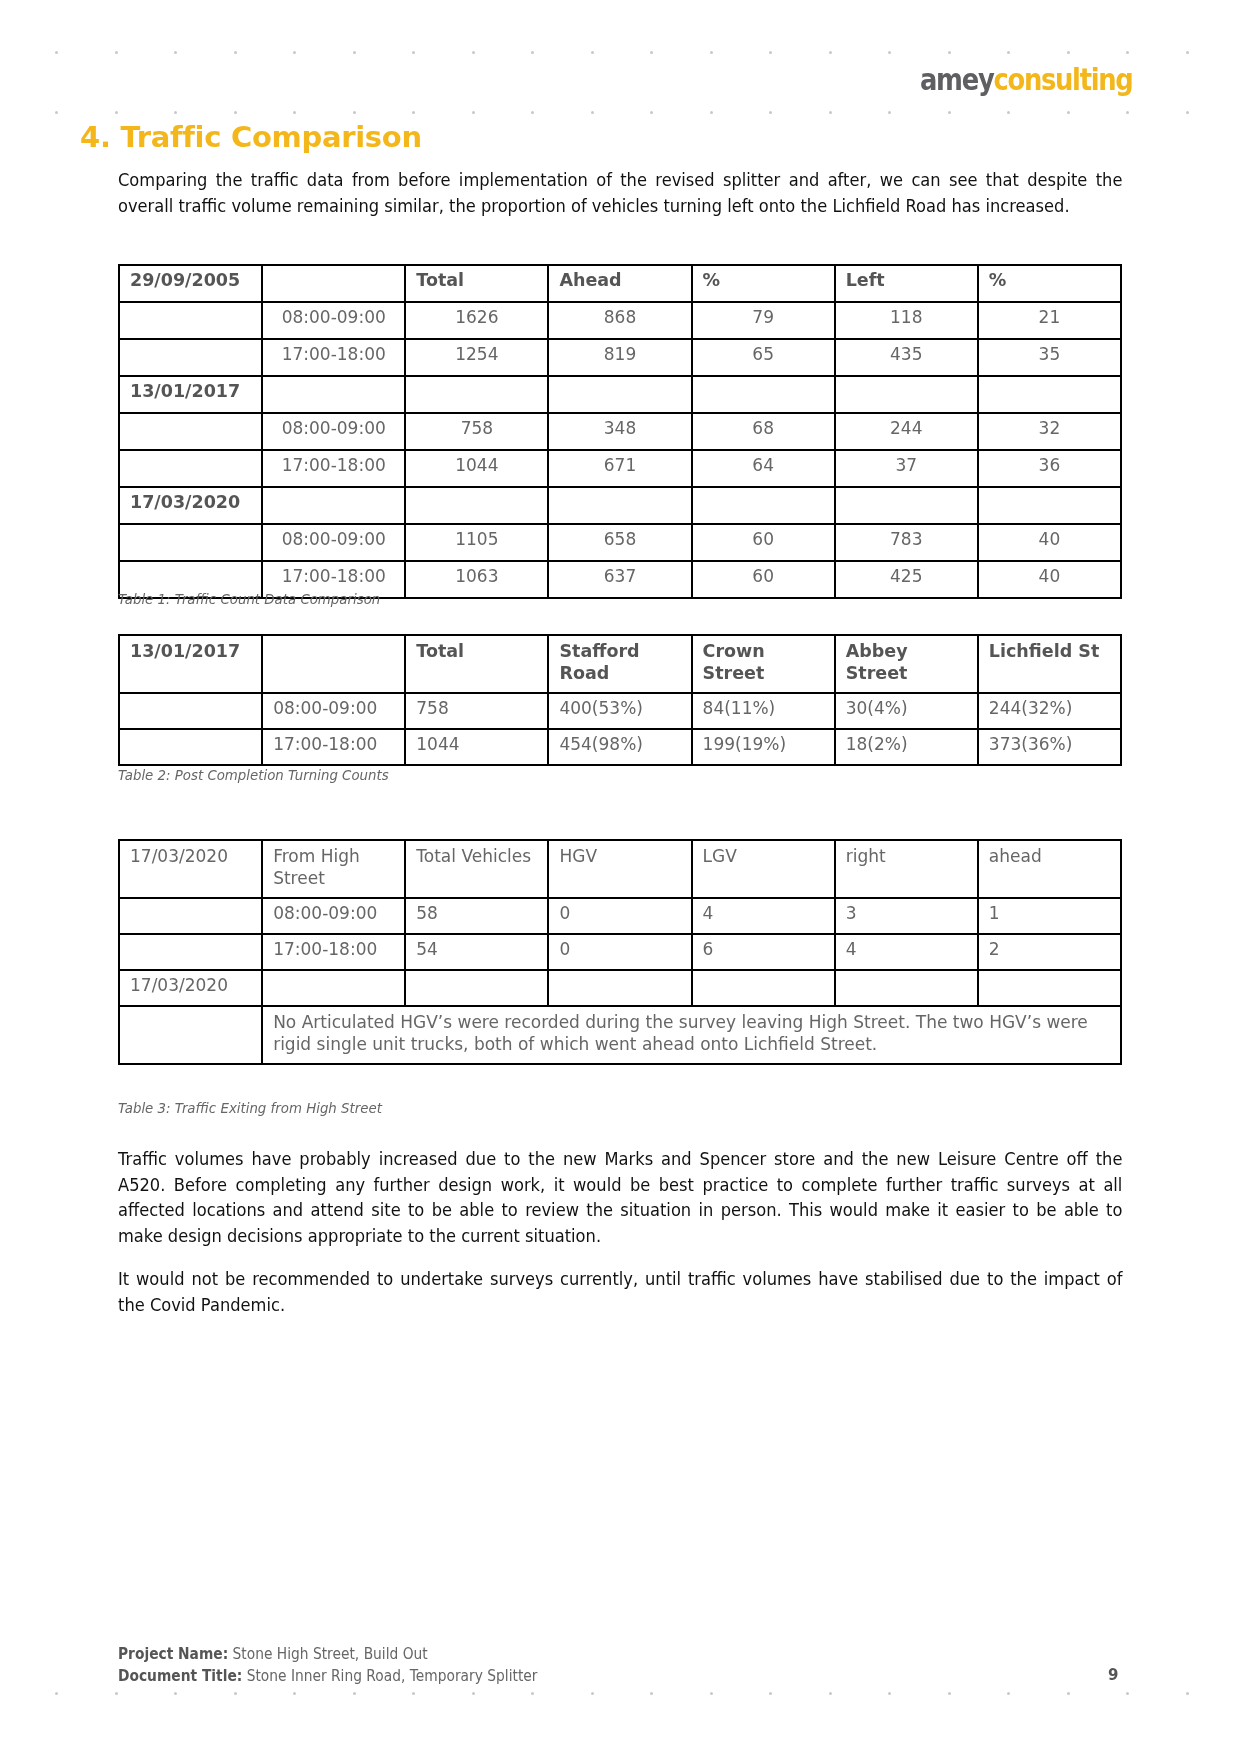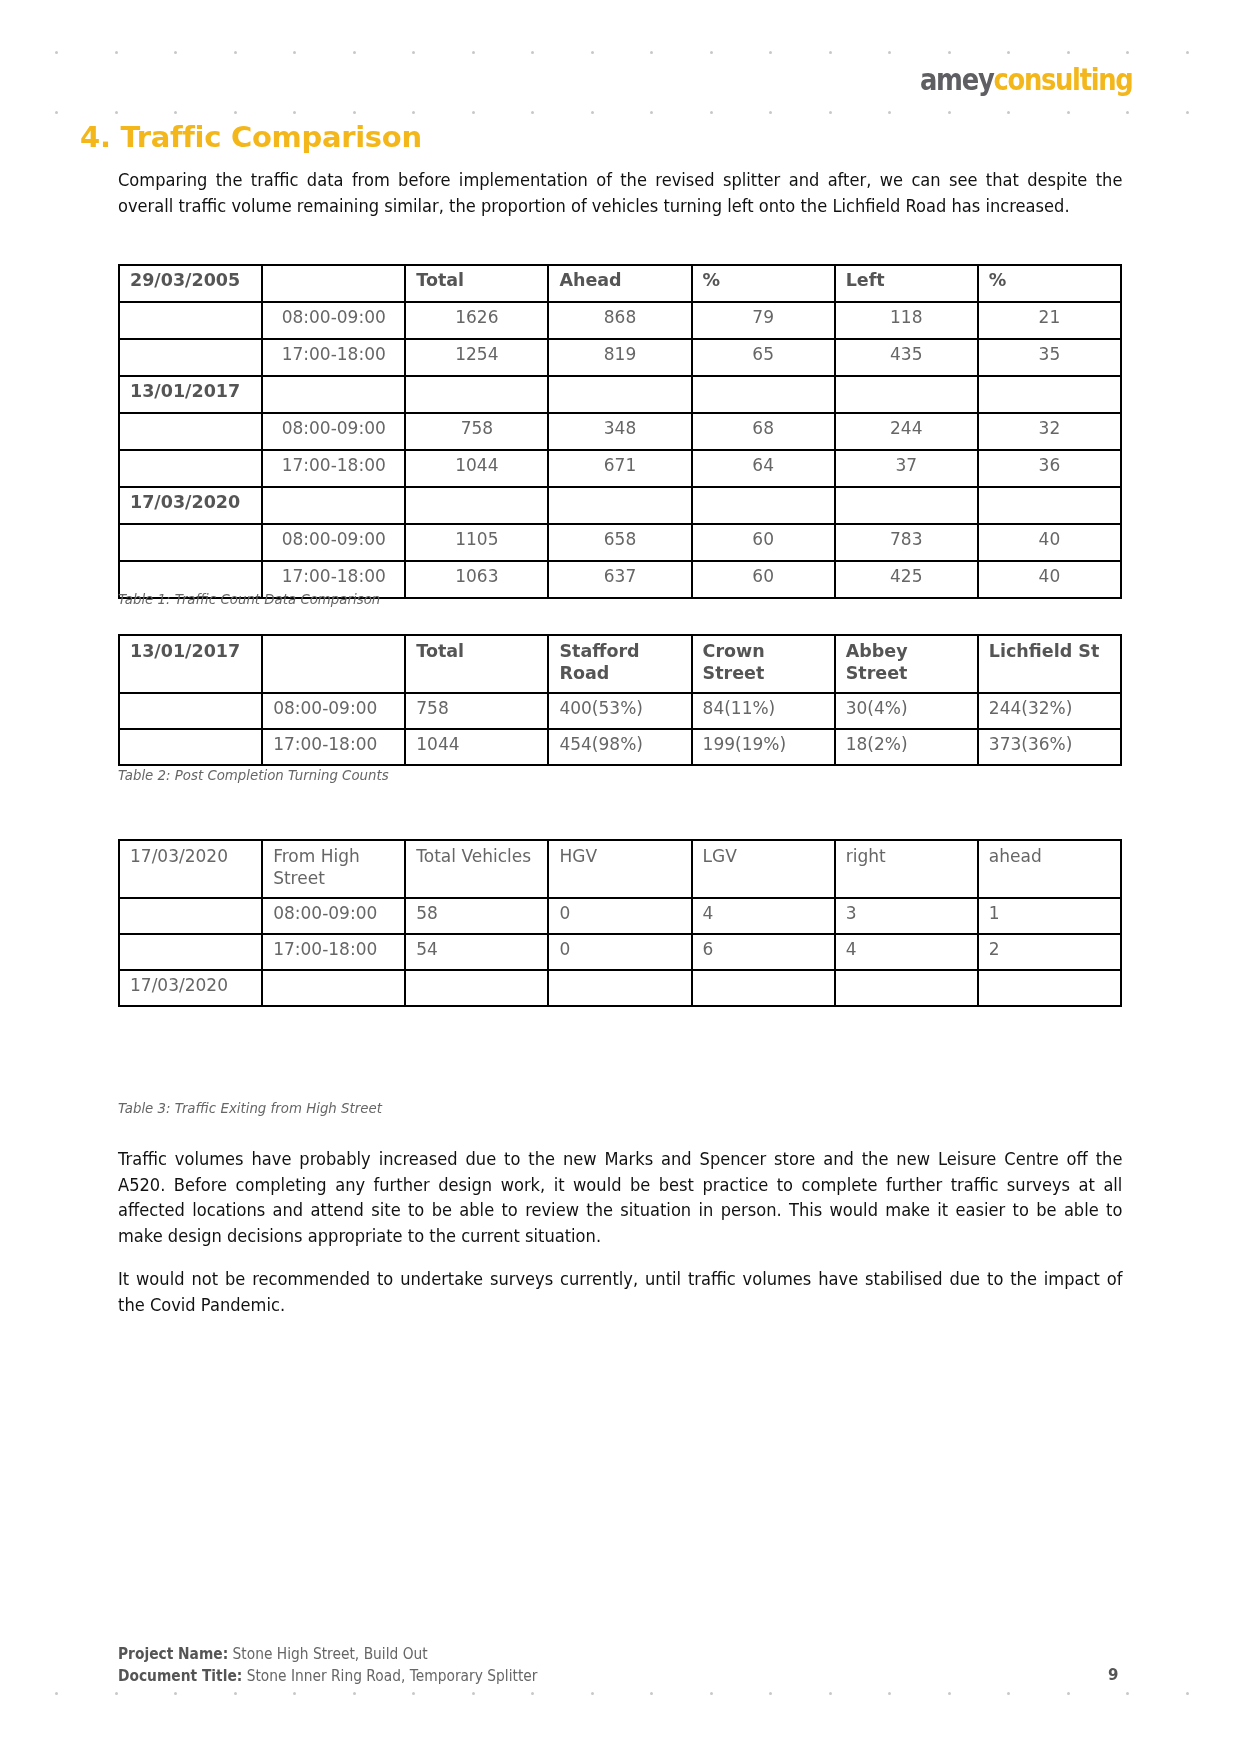--- a/index.html
+++ b/index.html
@@ -114,21 +114,21 @@
       <col>
       <col>
       <col>
       <col>
       <col>
       <col>
       <col>
     </colgroup>
   <tbody>
     <tr>
-      <td class="b">29/03/2005</td>
+      <td class="b">29/09/2005</td>
       <td class="b"></td>
       <td class="b">Total</td>
       <td class="b">Ahead</td>
       <td class="b">%</td>
       <td class="b">Left</td>
       <td class="b">%</td>
     </tr>
   <tr>
         <td></td>
         <td class="c">08:00-09:00</td>
@@ -288,20 +288,24 @@
         <td>2</td>
       </tr>
       <tr>
         <td>17/03/2020</td>
         <td></td>
         <td></td>
         <td></td>
         <td></td>
         <td></td>
         <td></td>
+      </tr>
+      <tr>
+        <td></td>
+        <td colspan="6" class="note">No Articulated HGV’s were recorded during the survey leaving High Street. The two HGV’s were rigid single unit trucks, both of which went ahead onto Lichfield Street.</td>
       </tr>
     </tbody>
 </table>
 
 <div class="caption" id="cap3">Table 3: Traffic Exiting from High Street</div>
 
 <div class="para" id="p-volumes">Traffic volumes have probably increased due to the new Marks and Spencer store and the new Leisure Centre off the A520. Before completing any further design work, it would be best practice to complete further traffic surveys at all affected locations and attend site to be able to review the situation in person. This would make it easier to be able to make design decisions appropriate to the current situation.</div>
 <div class="para" id="p-covid">It would not be recommended to undertake surveys currently, until traffic volumes have stabilised due to the impact of the Covid Pandemic.</div>
 
 <div class="footer" id="footer-project"><b>Project Name:</b><span> Stone High Street, Build Out</span></div>

